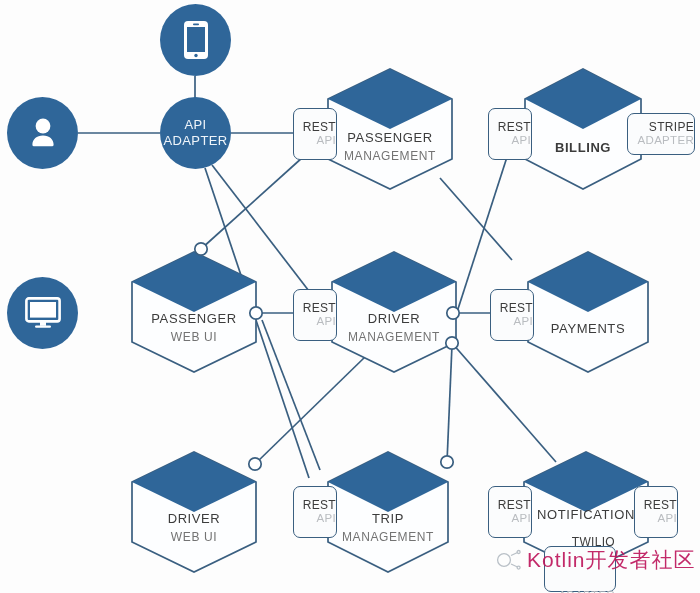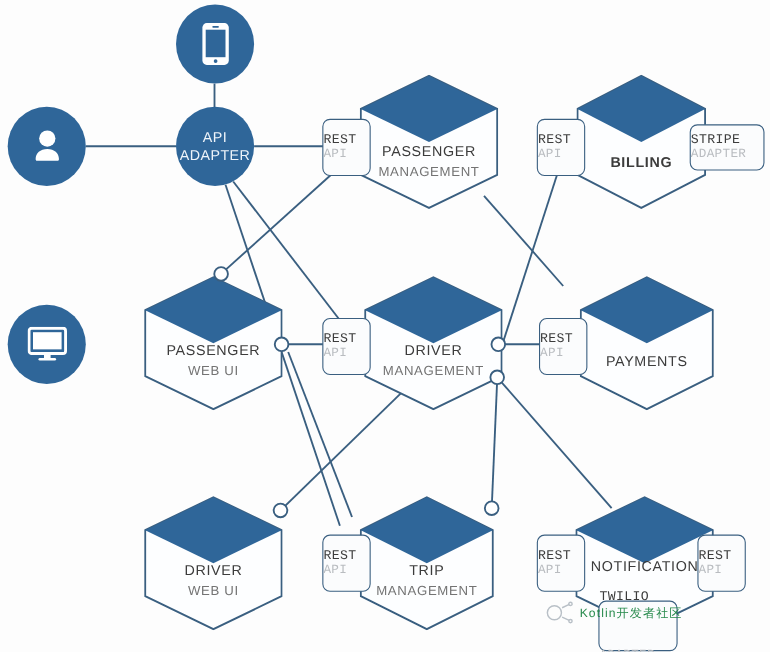--- a/index.html
+++ b/index.html
@@ -90,25 +90,24 @@
   }
 
   
   .chip {
     position: absolute;
     background: #fbfcfd;
     border: 1.6px solid #3a5f80;
     border-radius: 7px;
     display: flex;
     flex-direction: column;
-    align-items: flex-start;
+    align-items: flex-end;
     justify-content: center;
     line-height: 1.2;
     z-index: 6;
-    font-family: Liberation Mono, monospace;
   }
   .chip .t1 {
     font-size: 12px;
     color: #3c3c3c;
     letter-spacing: .3px;
     white-space: nowrap;
   }
   .chip .t2 {
     font-size: 11.5px;
     color: #b9bcc0;
@@ -119,22 +118,22 @@
   
   .watermark {
     position: absolute;
     display: flex;
     align-items: center;
     gap: 6px;
     z-index: 20;
     pointer-events: none;
   }
   .watermark .wtext {
-    font-size: 11px;
-    color: #15803d;
+    font-size: 21px;
+    color: #be185d;
     letter-spacing: 1px;
     opacity: .92;
     white-space: nowrap;
   }
 </style>
 </head>
 <body>
 
 <div id="canvas">
 

